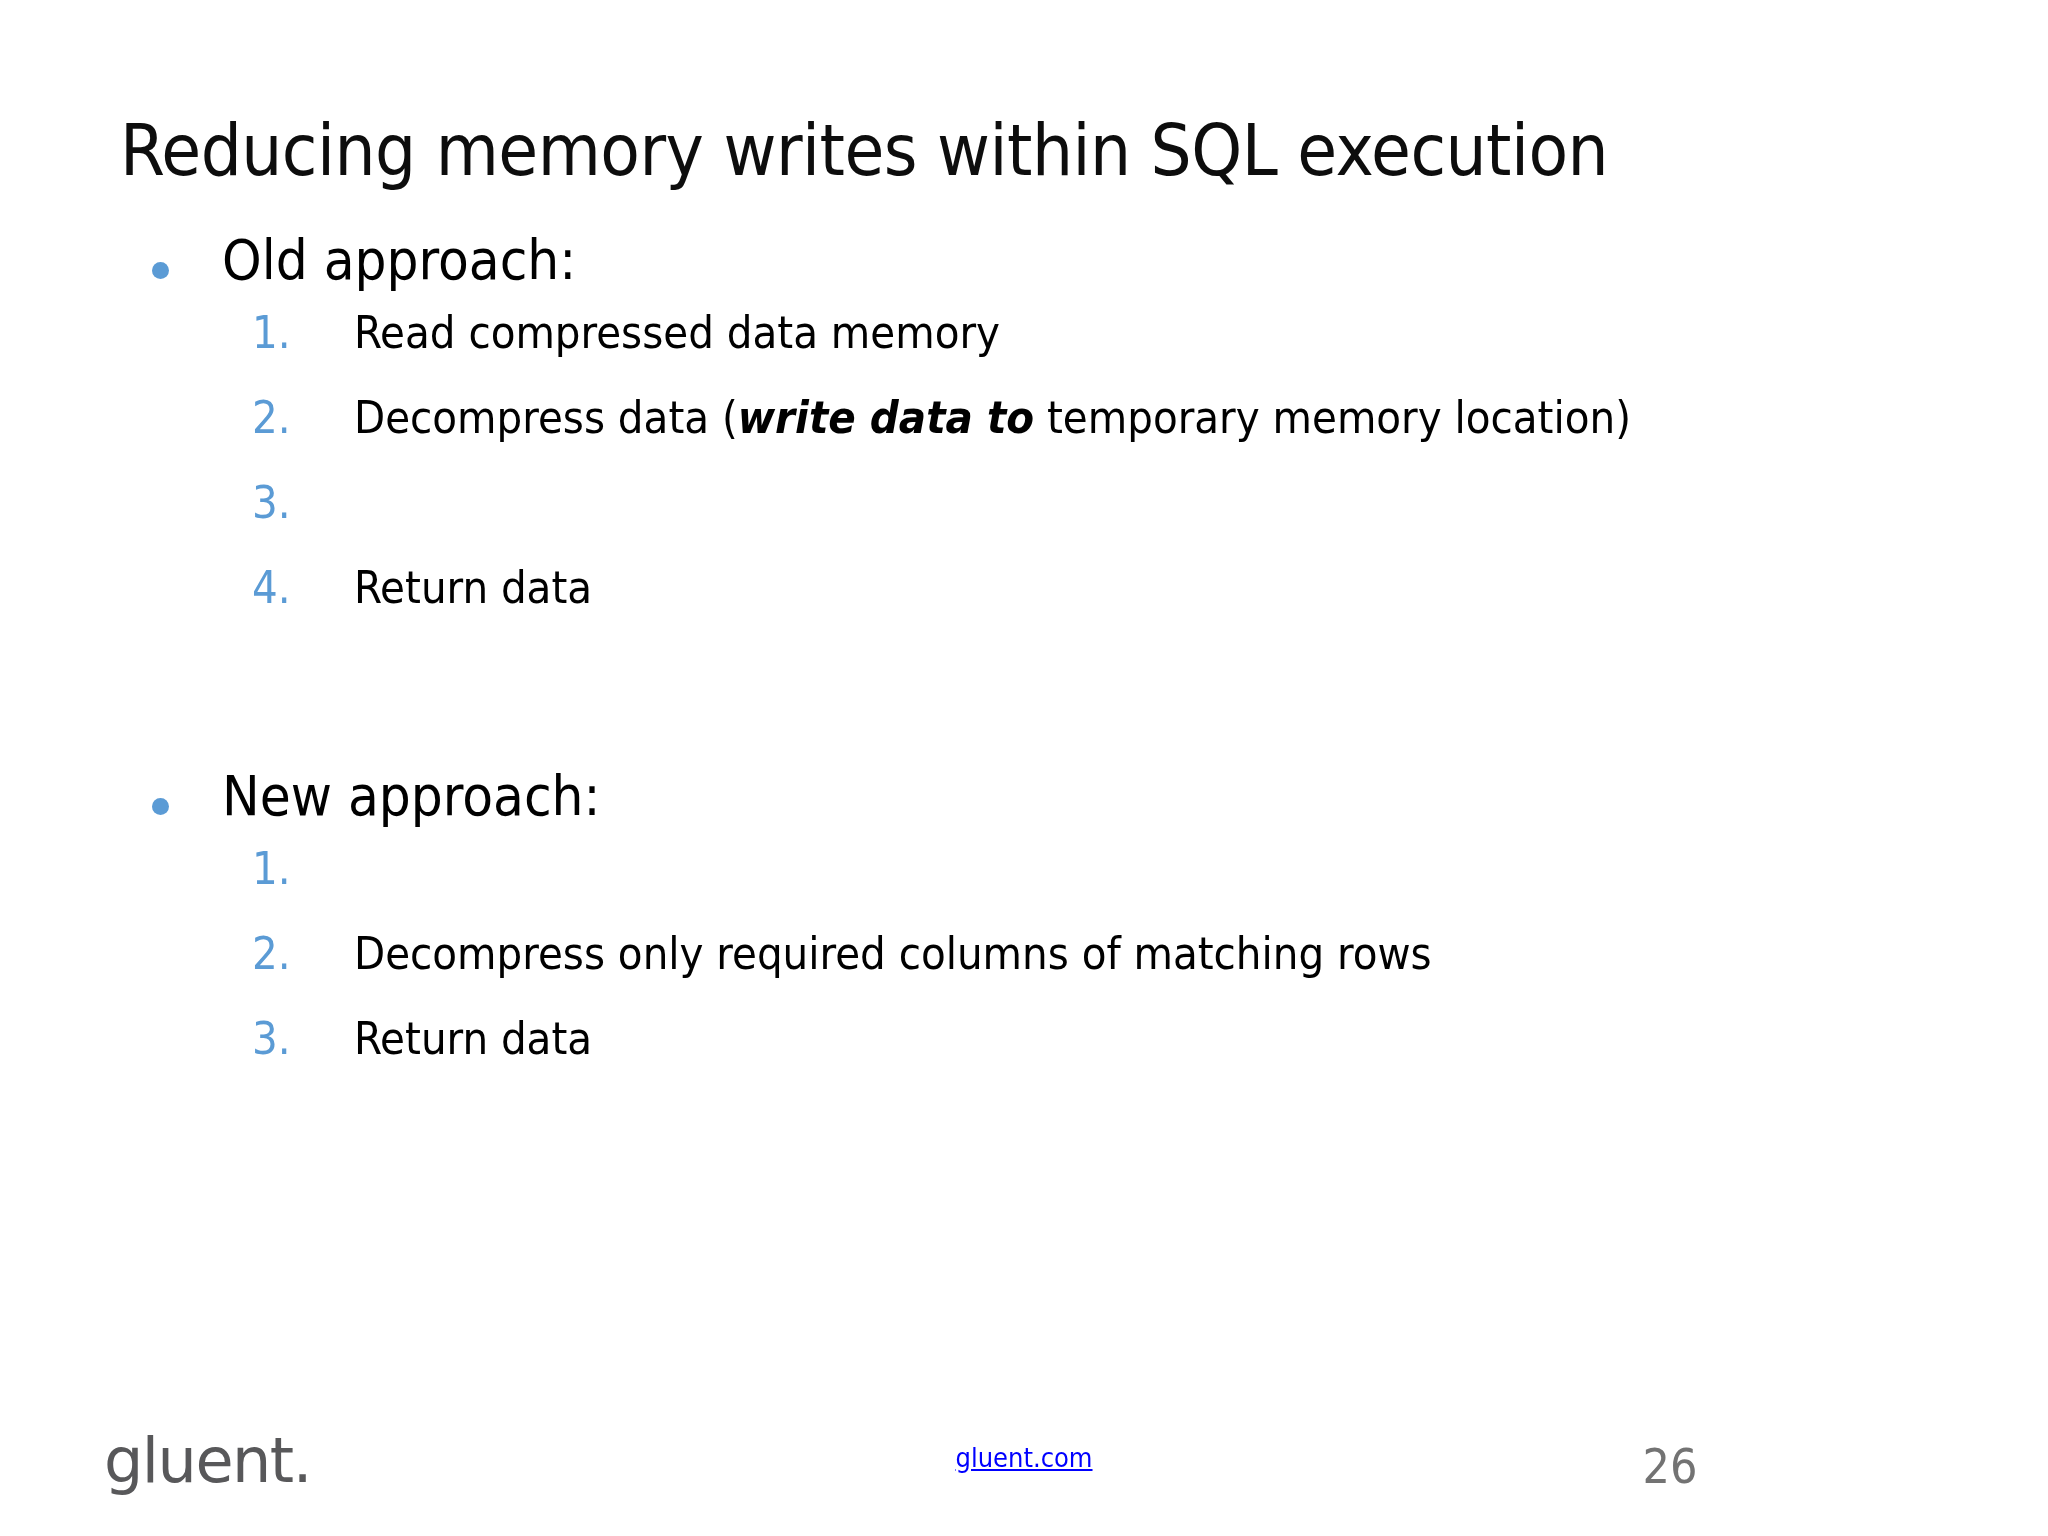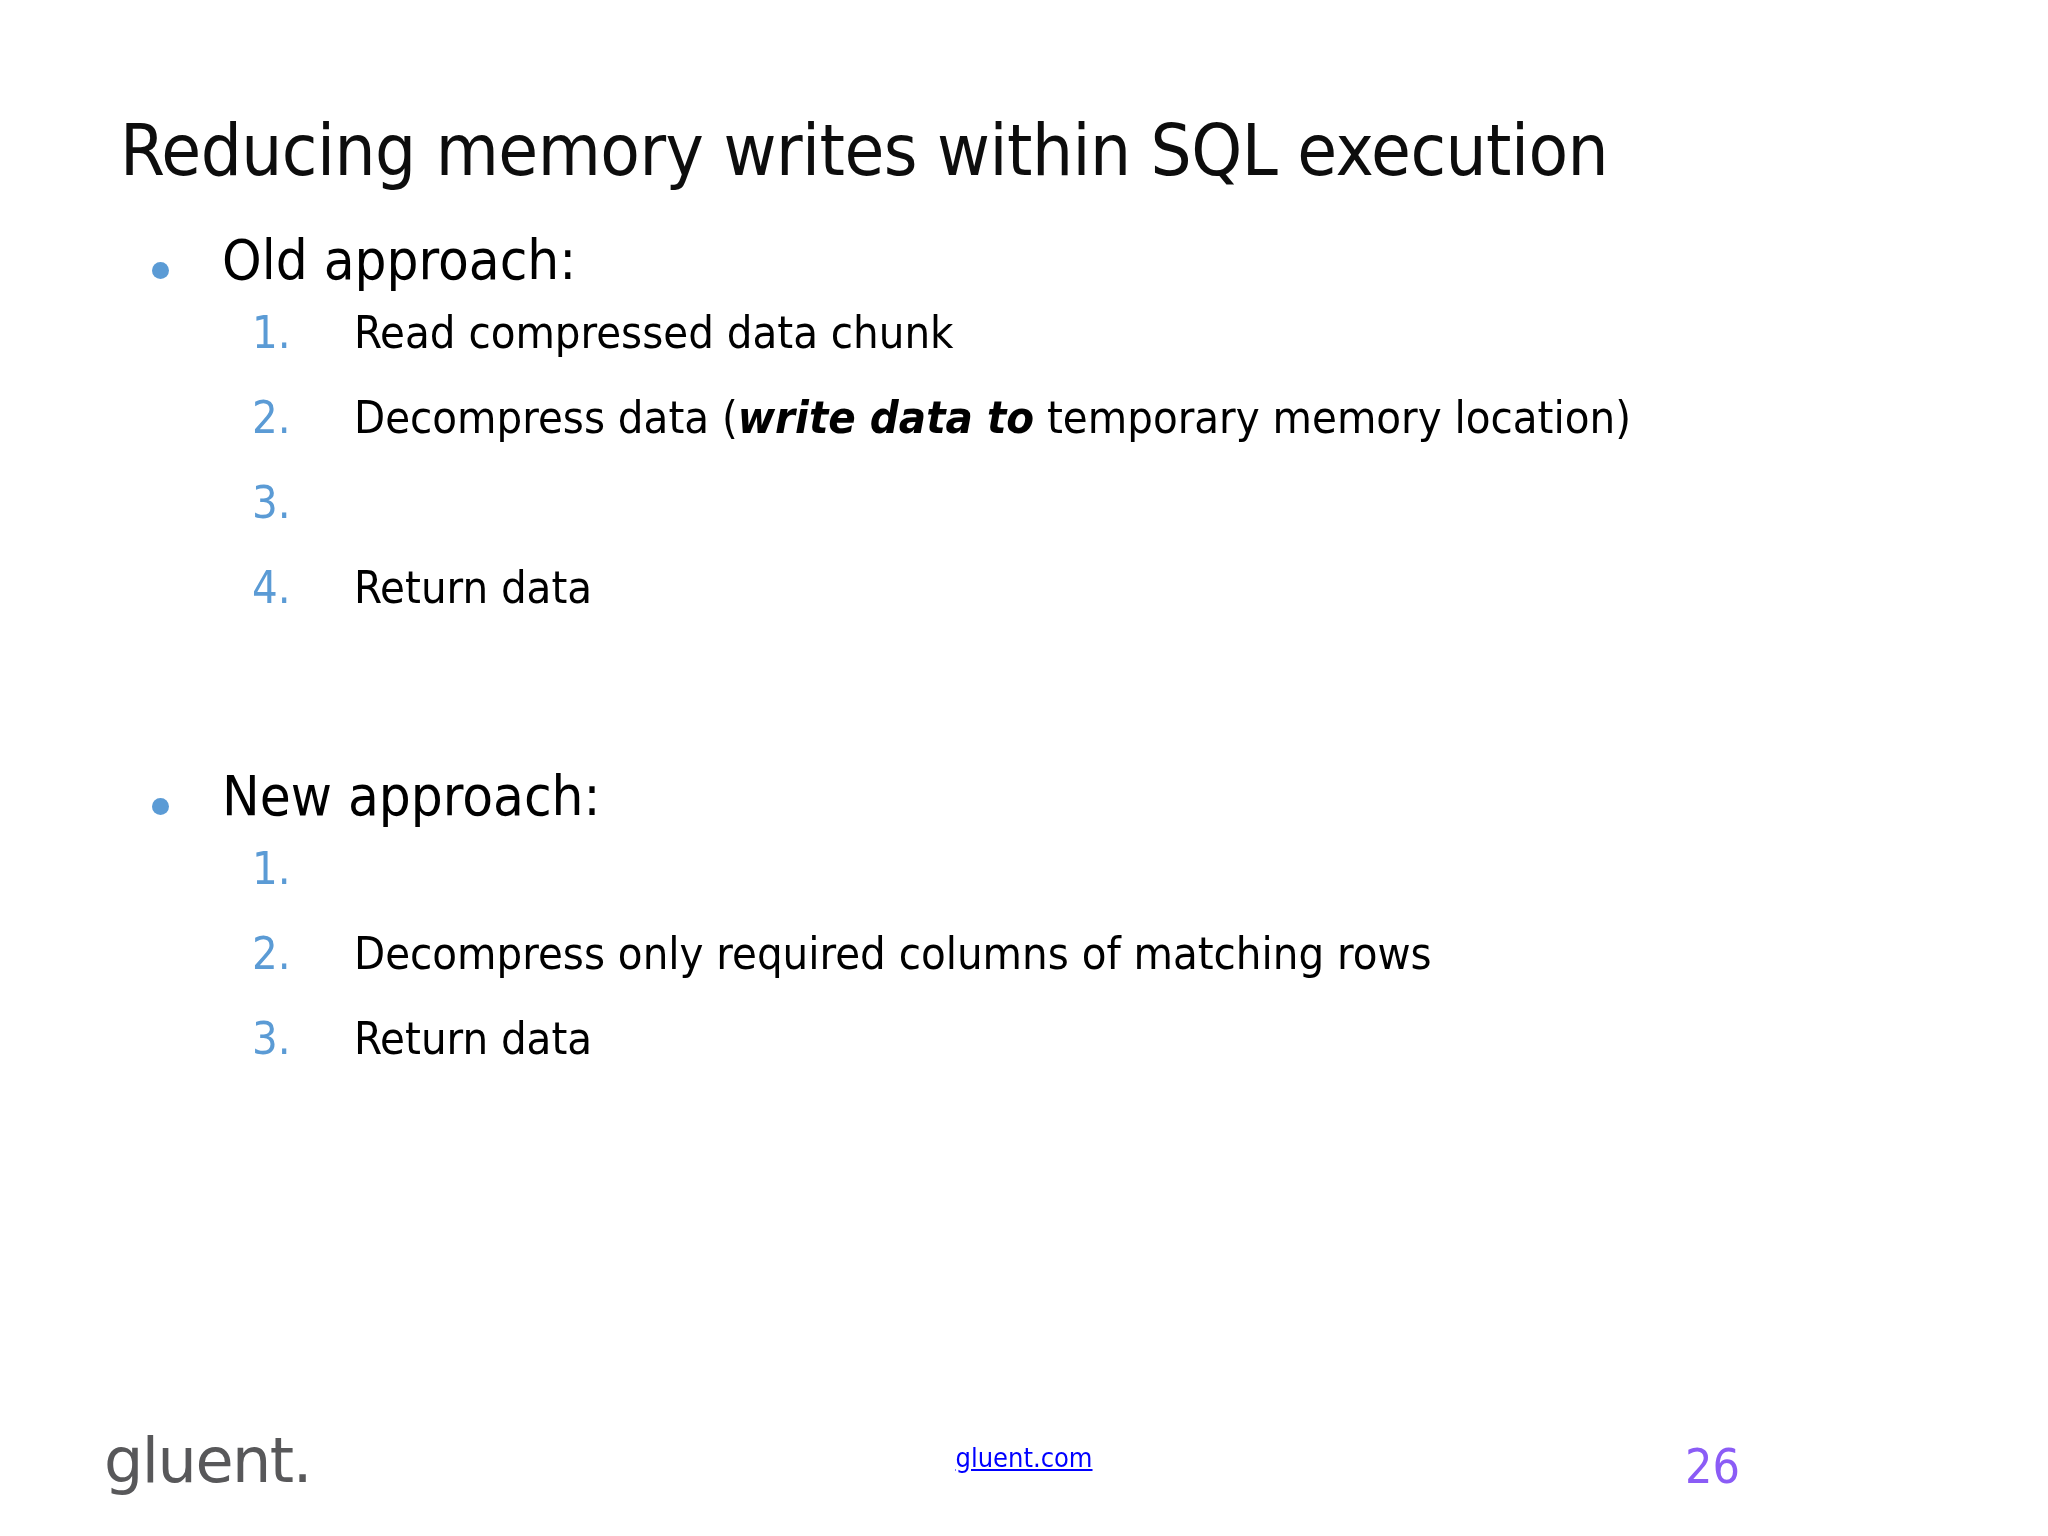--- a/index.html
+++ b/index.html
@@ -131,44 +131,44 @@
   }
   .footer-link a {
     color: #0000ff;
     text-decoration: underline;
   }
   .page-number {
     position: absolute;
     left: 1600px;
     top: 1438px;
     width: 140px;
-    text-align: right;
+    text-align: center;
     font-family: "DejaVu Sans Condensed", "Liberation Sans Narrow", "Liberation Sans", sans-serif;
     font-size: 48px;
-    color: #8b5cf6;
+    color: #737373;
   }
 </style>
 </head>
 <body>
 
 <div class="slide">
 
   <h1 class="slide-title">Reducing memory writes within SQL execution</h1>
 
   <div class="body">
 
     <div class="lvl1">
       <span class="bullet-dot"></span>
       <span class="lvl1-text">Old approach:</span>
     </div>
 
     <ol class="numlist">
       <li class="numitem">
         <span class="num">1.</span>
-        <span class="txt"><span>Read compressed data chunk</span></span>
+        <span class="txt"><span>Read compressed data memory</span></span>
       </li>
       <li class="numitem">
         <span class="num">2.</span>
         <span class="txt"><span>Decompress data (</span><b>write data to</b><span> temporary memory location)</span></span>
       </li>
       <li class="numitem">
         <span class="num">3.</span>
       </li>
       <li class="numitem">
         <span class="num">4.</span>

